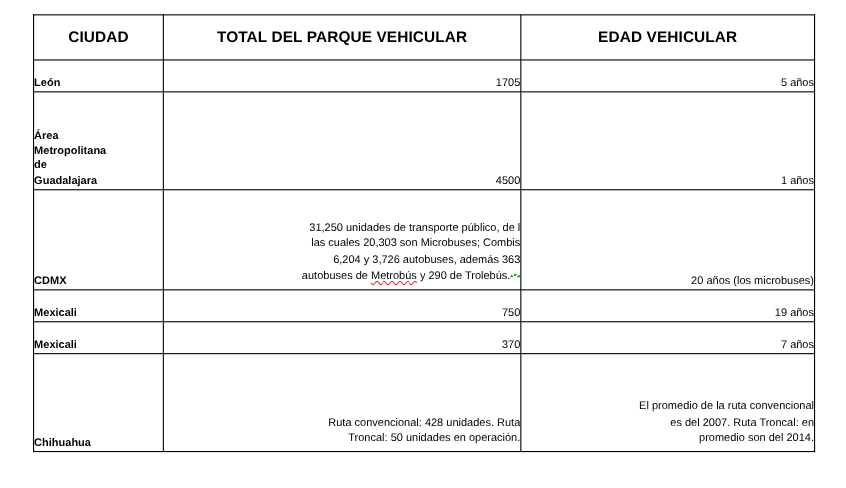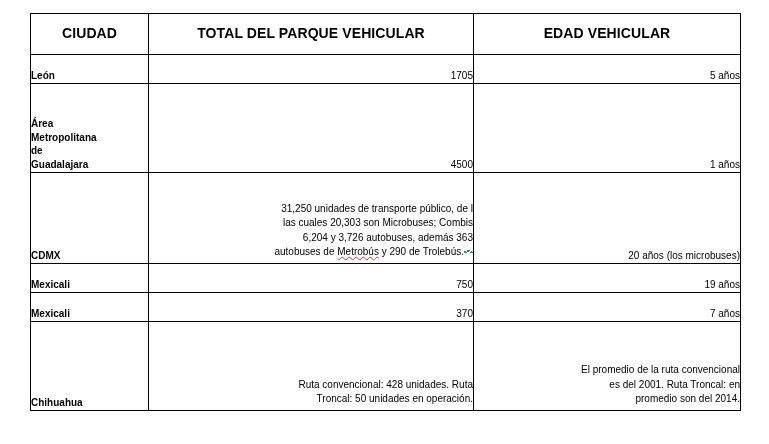--- a/index.html
+++ b/index.html
@@ -219,21 +219,21 @@
           <span class="city-lines">
             <span>Chihuahua</span>
           </span>
         </td>
         <td class="data-cell wrap-cell">
           <span class="line">Ruta convencional: 428 unidades. Ruta</span>
           <span class="line">Troncal: 50 unidades en operación.</span>
         </td>
         <td class="data-cell wrap-cell">
           <span class="line">El promedio de la ruta convencional</span>
-          <span class="line">es del 2001. Ruta Troncal: en</span>
+          <span class="line">es del 2007. Ruta Troncal: en</span>
           <span class="line">promedio son del 2014.</span>
         </td>
       </tr>
 
     </tbody>
   </table>
 
 </div>
 
 </body></html>

